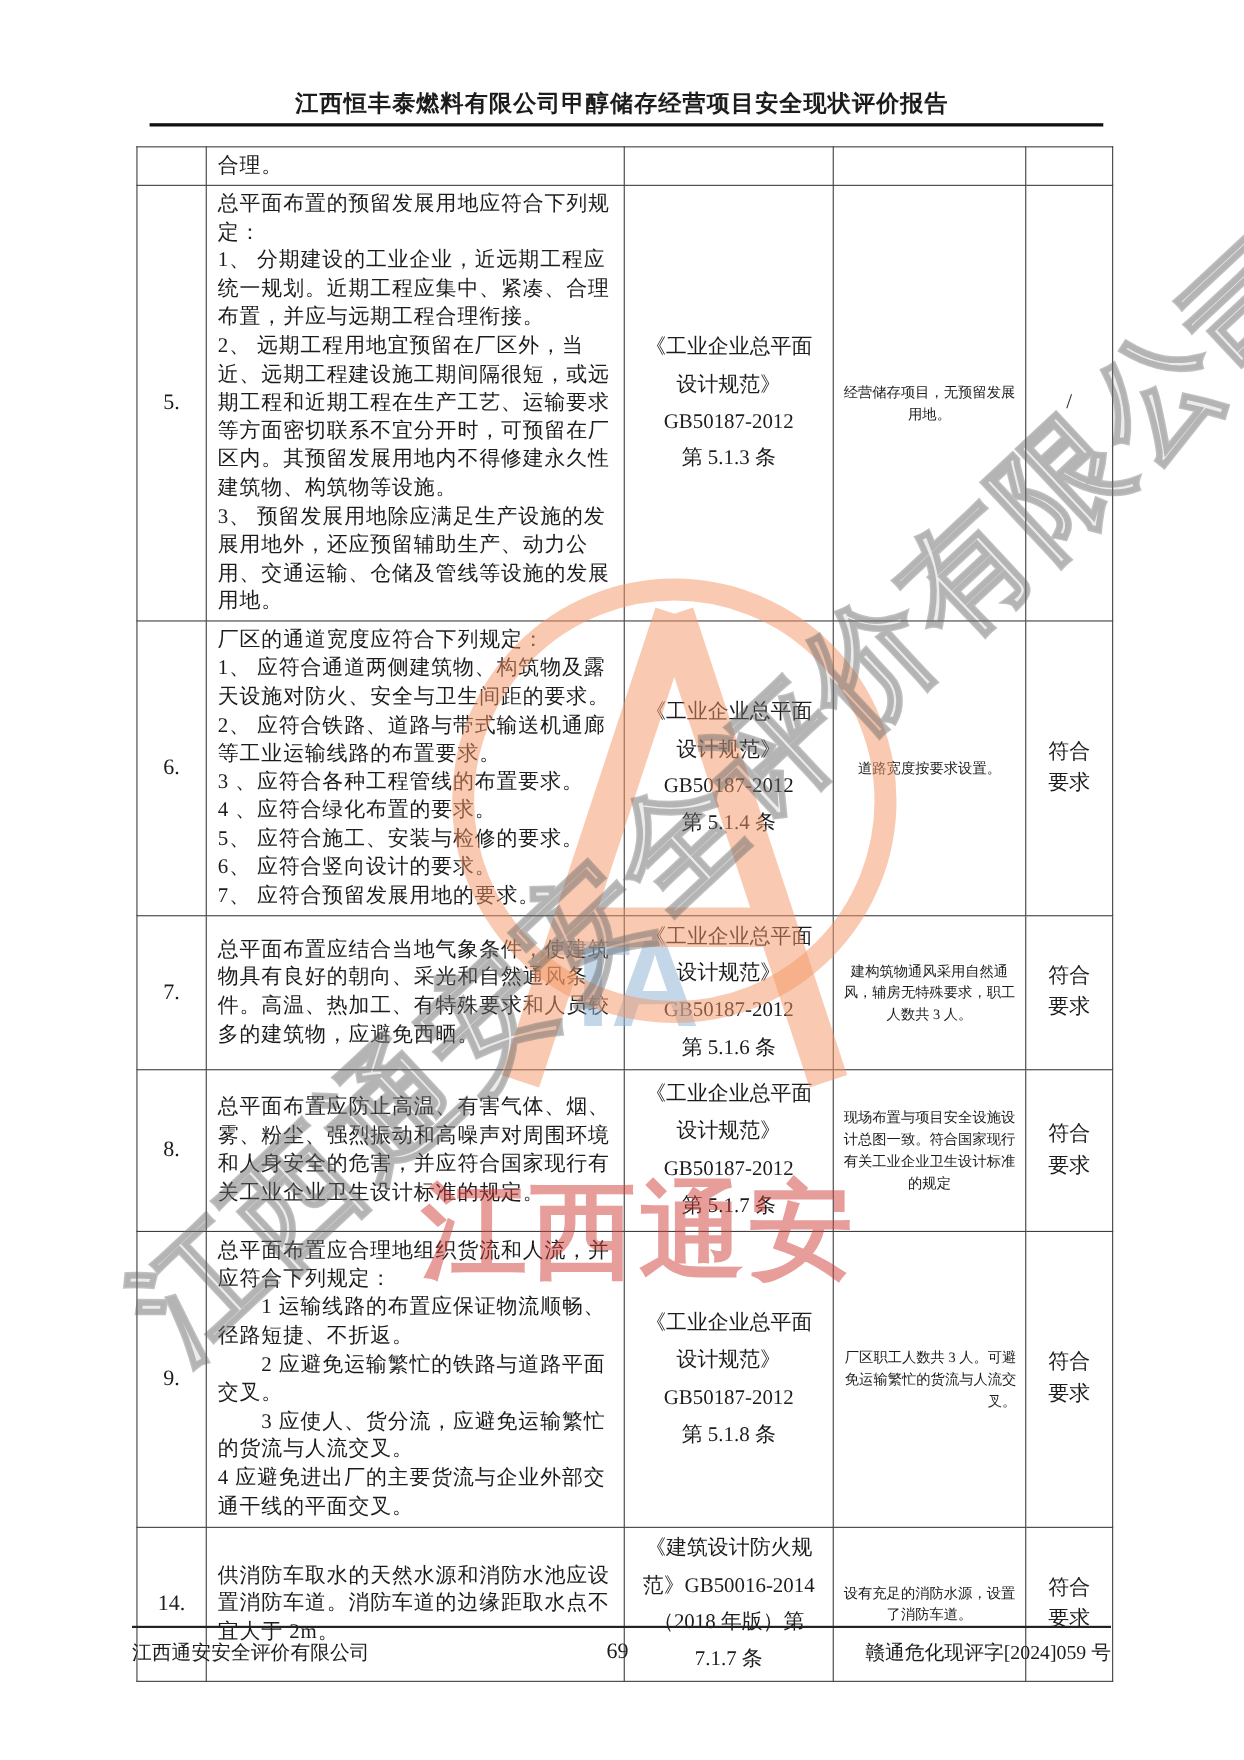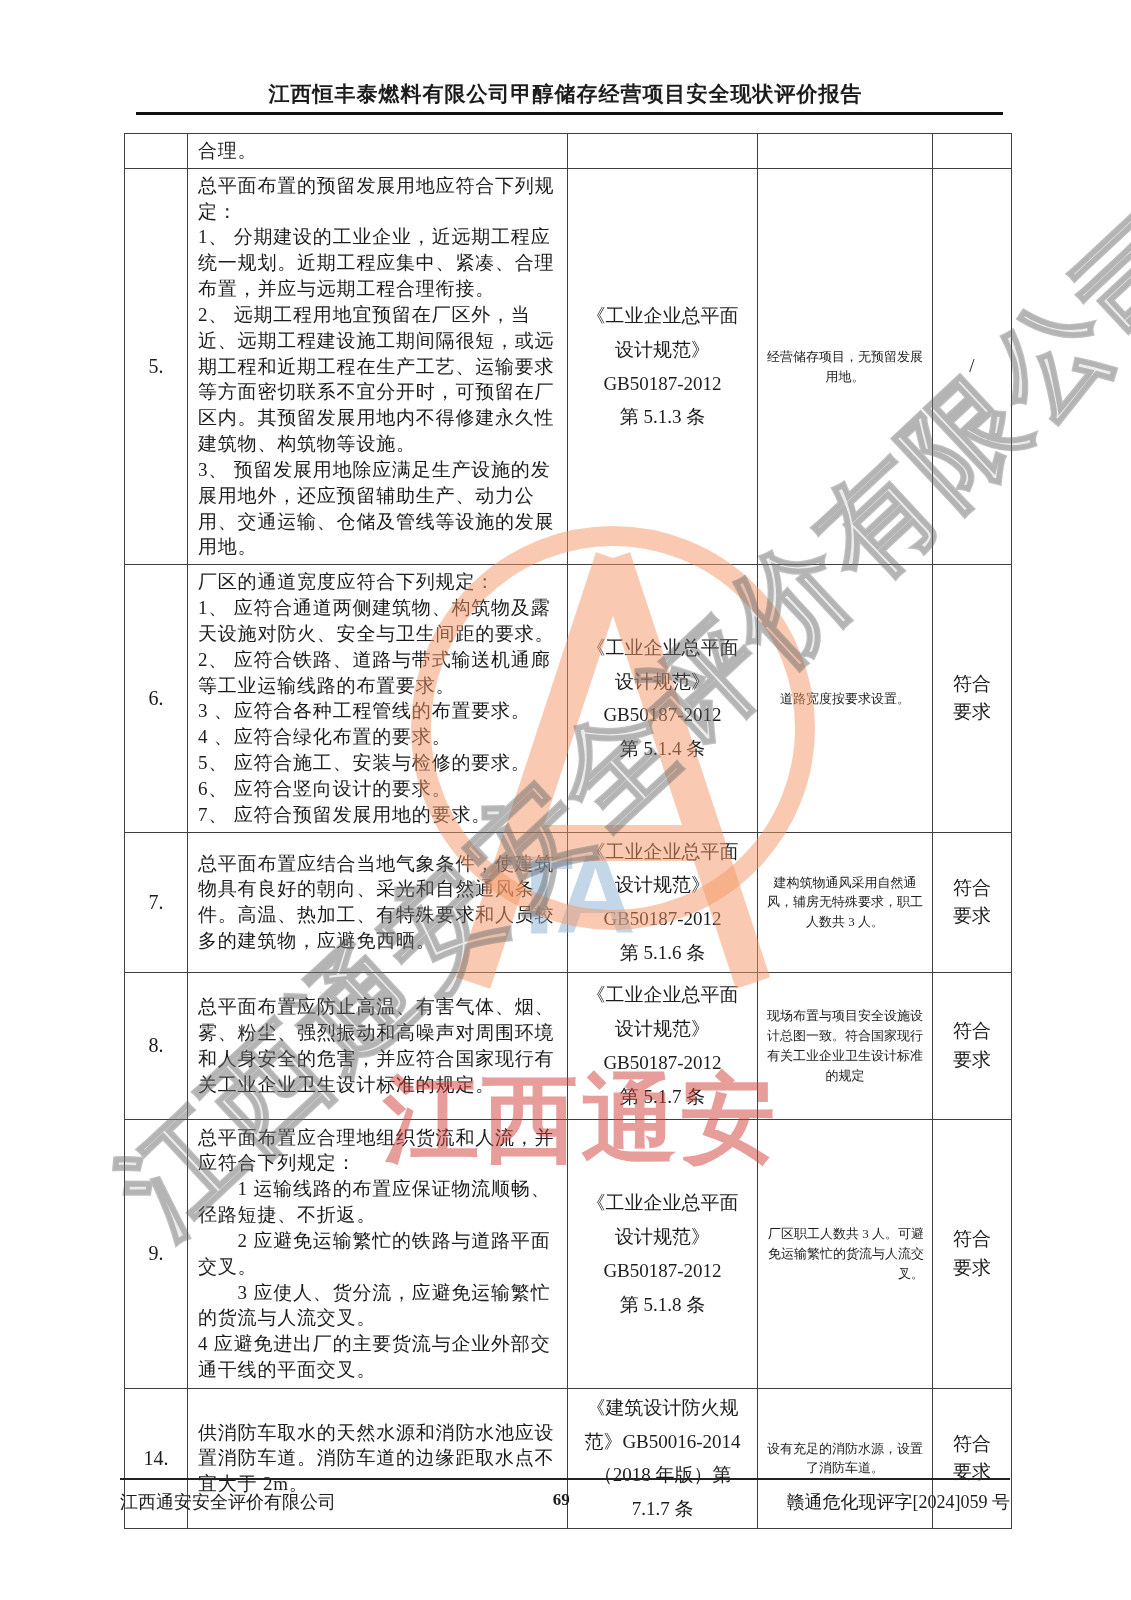--- a/index.html
+++ b/index.html
@@ -21,21 +21,21 @@
   .cell-status{text-align:center;font-size:13px;line-height:1.52;padding:2px 8px;white-space:pre-line;margin-top:12px;}
   .cell-status.left{text-align:right;}
   .cell-concl{text-align:center;font-size:19px;line-height:1.5;white-space:pre-line;}
   .r-carry{height:30px}.r5{height:384px}.r6{height:259px}.r7{height:107px}
   .r8{height:147px}.r9{height:269px}.r10{height:111px}
 
   
   .footer-rule{position:absolute;top:1478px;left:120px;width:890px;height:2px;background:#222;}
   .footer{position:absolute;top:1490px;left:120px;width:890px;display:flex;
         justify-content:space-between;align-items:flex-start;font-size:18px;}
-  .footer .fp{font-size:17px;font-weight:bold;}
+  .footer .fp{font-size:20px;}
 
   
   .wm-layer{position:absolute;inset:0;pointer-events:none;z-index:3;margin-top:48px;}
   .wm-diagonal{position:absolute;left:-40px;top:628px;width:1340px;text-align:center;
         white-space:nowrap;font-family:"Liberation Sans","DejaVu Sans",sans-serif;
         font-weight:bold;font-size:115px;letter-spacing:4px;
         color:rgba(112,112,112,0.14);-webkit-text-stroke:2.5px rgba(105,105,105,0.42);
         transform:rotate(-43deg);}
   .wm-ta{position:absolute;left:505px;top:782px;font-family:"Liberation Sans","DejaVu Sans",sans-serif;
         font-weight:bold;font-size:112px;letter-spacing:-10px;color:rgba(148,183,214,0.55);}

